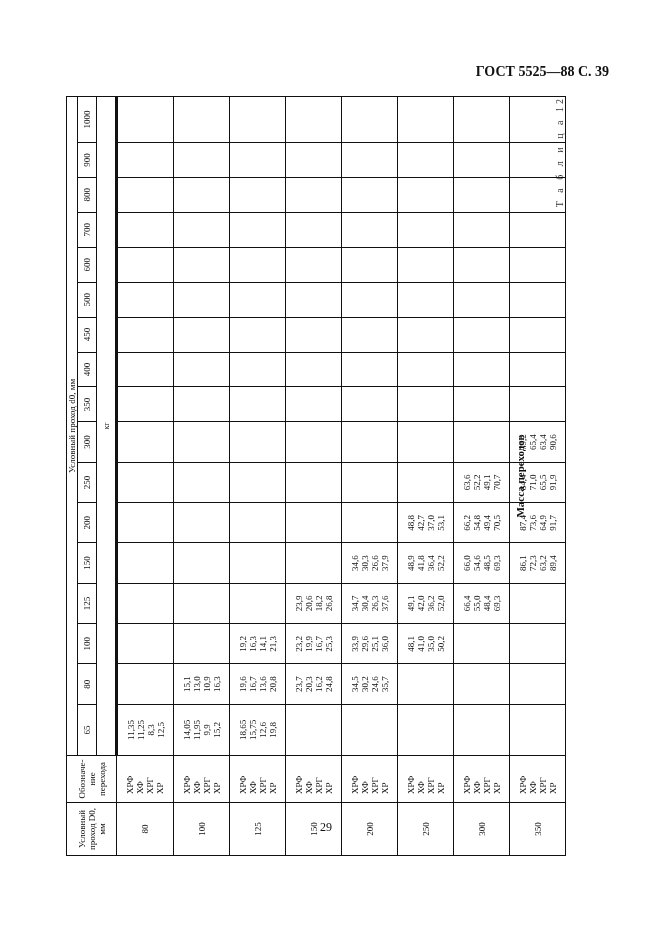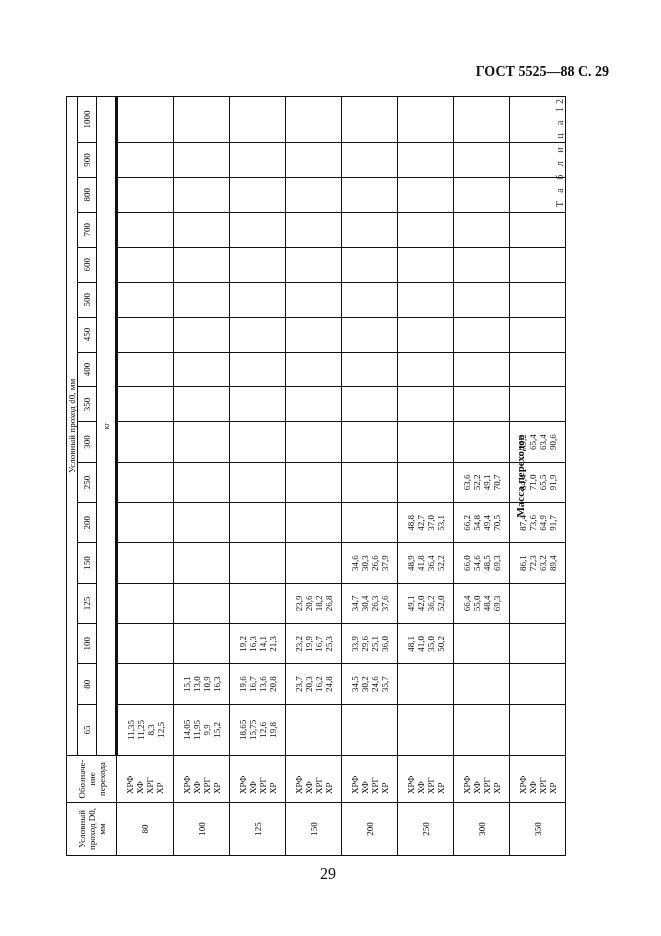--- a/index.html
+++ b/index.html
@@ -1,19 +1,19 @@
 <!DOCTYPE html>
 <html><head>
 <meta charset="utf-8">
 <style>
   html, body { margin: 0; padding: 0; background: #fff; }
   body { width: 661px; height: 936px; position: relative; overflow: hidden;
          font-family: "Liberation Serif", "DejaVu Serif", serif; color: #111; }
   .header-ref { position: absolute; right: 52px; top: 64px; font-weight: bold; font-size: 14px; }
-  .page-num { position: absolute; left: 320px; top: 865px; font-size: 16px; }
+  .page-num { position: absolute; left: 320px; top: 820px; font-size: 12px; }
   
   .rot { position: absolute; left: 66px; top: 856px; width: 760px; height: 560px;
          transform-origin: 0 0; transform: rotate(-90deg); }
   .table-label { position: absolute; right: 0; top: 488px; font-size: 10px; letter-spacing: 3px; color: #333; }
   .table-title { position: absolute; left: 0; width: 760px; top: 448px; text-align: center;
                  font-weight: bold; font-size: 11px; }
   table.mass { position: absolute; left: 0; top: 0; width: 760px; border-collapse: collapse;
                font-size: 9px; }
   table.mass td, table.mass th { border: 1px solid #111; text-align: center; vertical-align: middle;
                font-weight: normal; padding: 0; }
@@ -23,21 +23,21 @@
   table.mass th.desig { width: 46px; }
   .vals { line-height: 10px; font-size: 9px; }
   .vals span { display: block; }
   .desig-cell span { display: block; text-align: left; padding-left: 8px; line-height: 10px; }
   .unit-row td { height: 18px; font-size: 8px; }
   tbody tr.data td { height: 55px; }
 </style>
 </head>
 <body>
 
-<div class="header-ref">ГОСТ 5525—88 С. 29</div>
+<div class="header-ref">ГОСТ 5525—88 С. 39</div>
 
 <div class="rot">
   <div class="table-title">Масса переходов</div>
   <div class="table-label">Т а б л и ц а  12</div>
   <table class="mass">
     <thead>
       <tr class="top">
         <th class="diam thick-bottom" rowspan="3">Условный проход D0, мм</th>
         <th class="desig thick-bottom" rowspan="3">Обозначе-ние перехода</th>
         <th colspan="17">Условный проход d0, мм</th>

